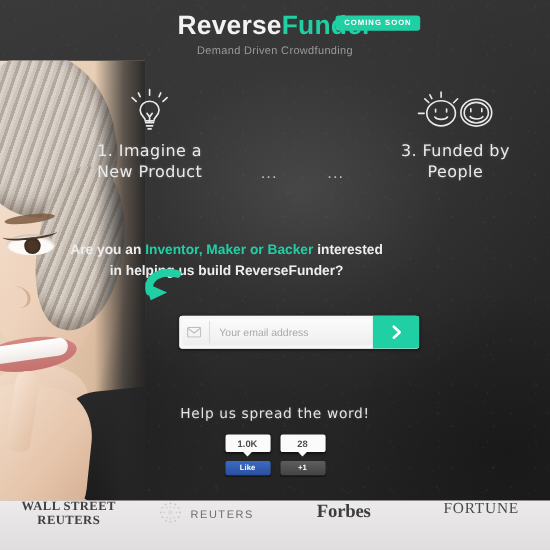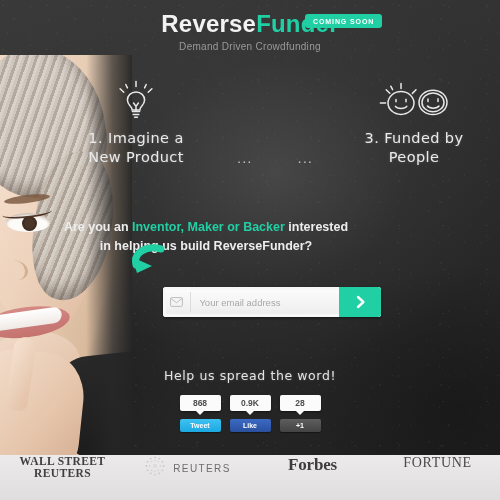--- a/index.html
+++ b/index.html
@@ -483,27 +483,23 @@
         <path d="M4 2l5.4 5L4 12"></path>
       </svg>
     </button>
   </form>
 
 
   <div class="social">
     <div class="social-title">Help us spread the word!</div>
     <div class="share-row">
 
+
       <div class="share-item">
-        <div class="bubble">868</div>
-        <button class="share-btn tw">Tweet</button>
-      </div>
-
-      <div class="share-item">
-        <div class="bubble">0.9K</div>
+        <div class="bubble">1.0K</div>
         <button class="share-btn fb">Like</button>
       </div>
 
       <div class="share-item">
         <div class="bubble">28</div>
         <button class="share-btn gp">+1</button>
       </div>
 
     </div>
   </div>

